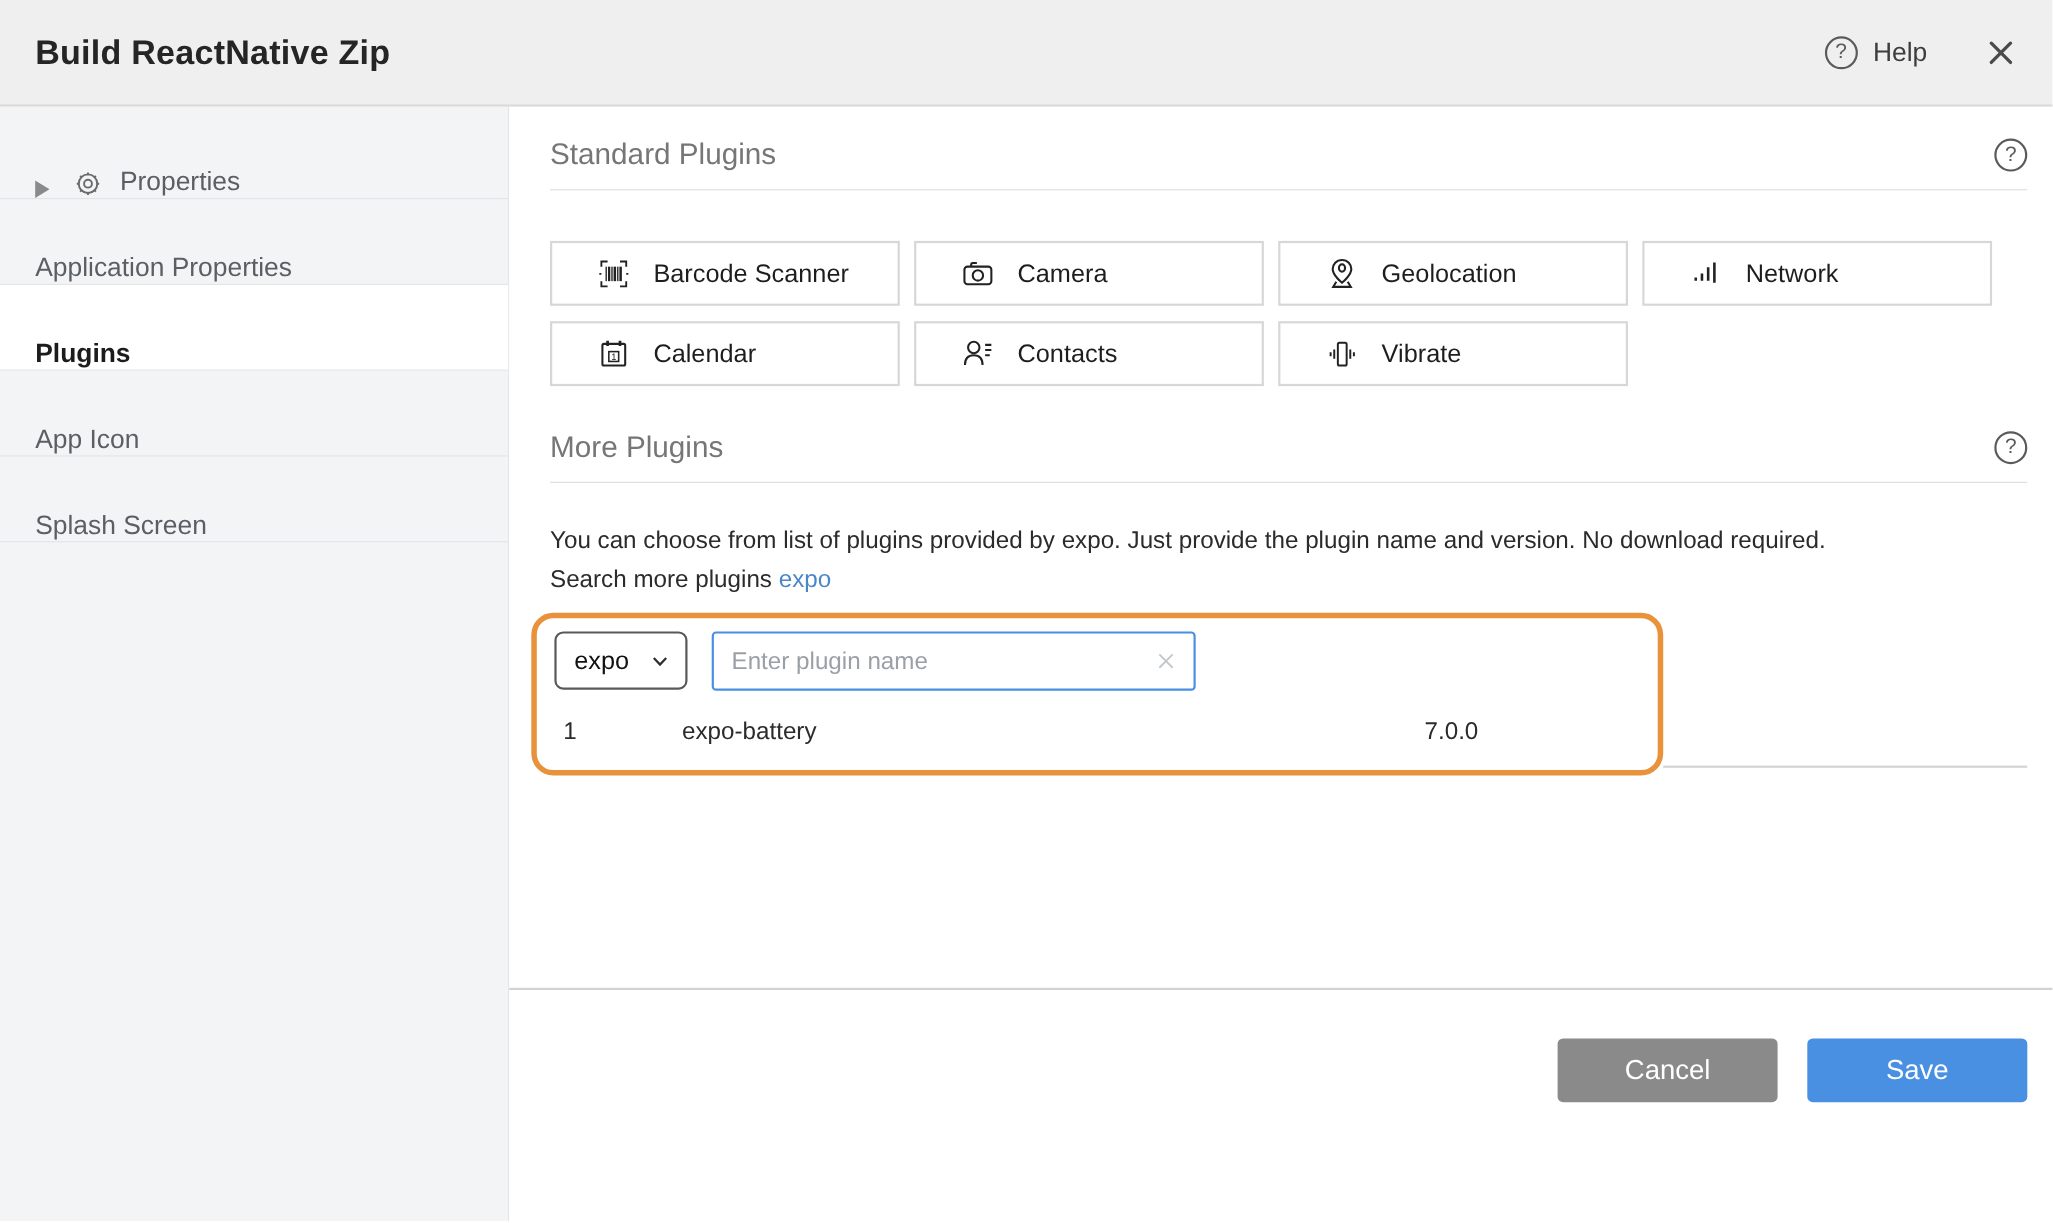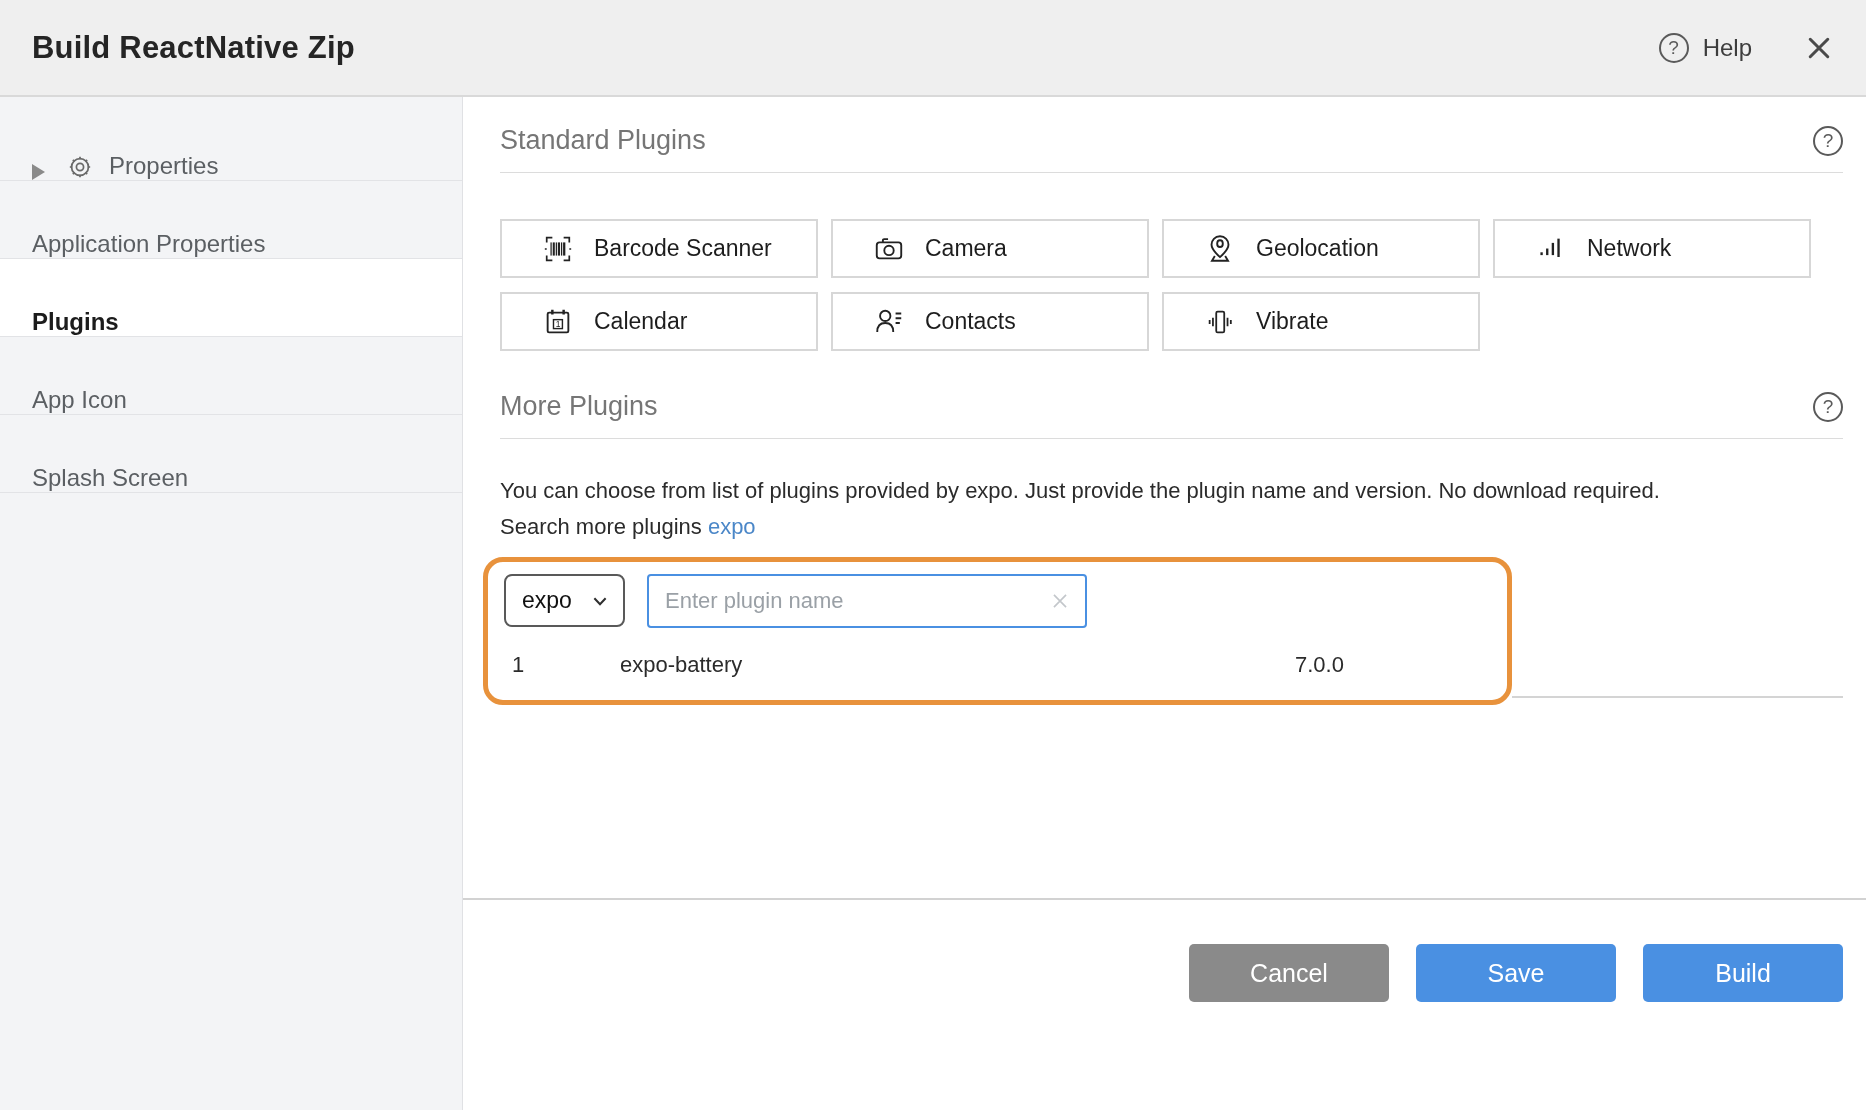--- a/index.html
+++ b/index.html
@@ -257,17 +257,16 @@
         <span class="col-version">7.0.0</span>
       </div>
       <div class="ext-divider"></div>
     </div>
 
     <div class="footer-divider"></div>
 
     <div class="footer-btns">
       <button class="btn gray">Cancel</button>
       <button class="btn blue">Save</button>
-      <button class="btn blue">Build</button>
     </div>
 
   </div>
 </div>
 
 </body></html>

